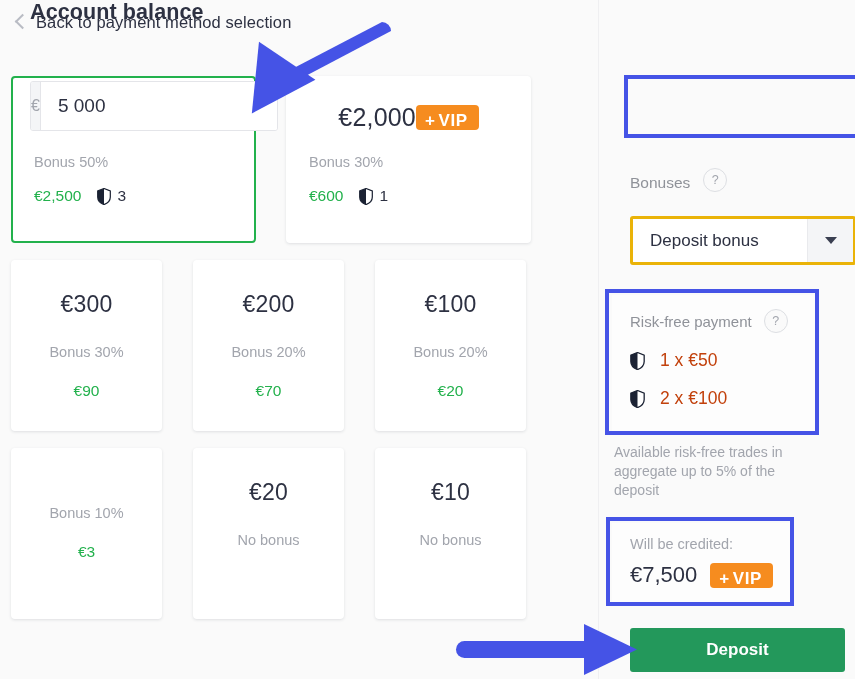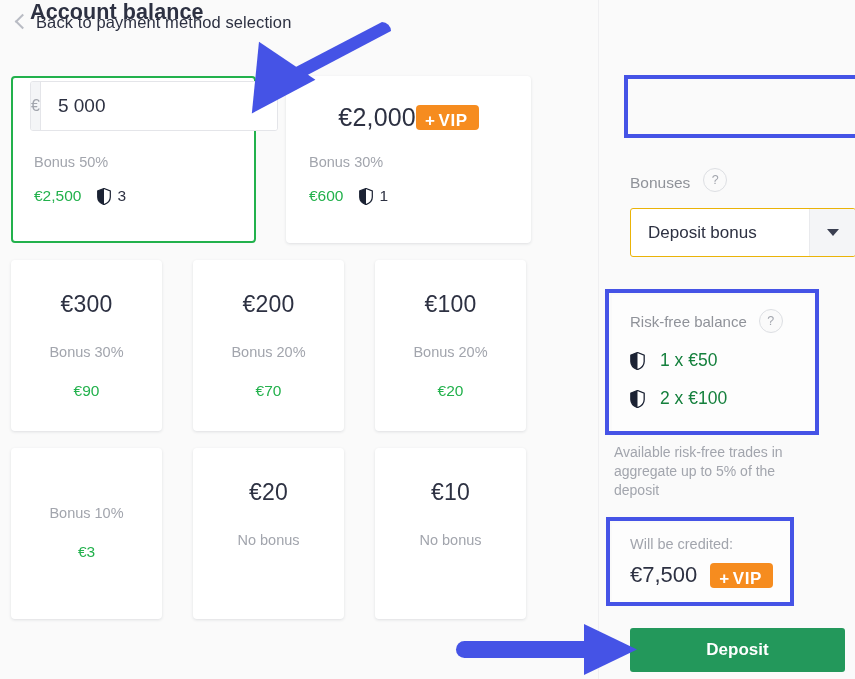--- a/index.html
+++ b/index.html
@@ -186,25 +186,25 @@
     border: 1px solid #dddfe3;
     border-radius: 50%;
     display: flex; align-items: center; justify-content: center;
     font-size: 12.5px;
     color: #a2a5ad;
     background: #fafafa;
   }
 
   #bonus-select {
     position: absolute;
-    left: 630px; top: 208px;
+    left: 630px; top: 216px;
     width: 226px; height: 49px;
     display: flex;
     background: #ffffff;
-    border: 1px solid #eab308;
+    border: 3px solid #eab308;
     border-radius: 3px;
     overflow: hidden;
     align-items: stretch;
   }
   #bonus-select-value {
     flex: 1;
     display: flex; align-items: center;
     padding-left: 17px;
     font-size: 17px;
     color: #2d3142;
@@ -231,21 +231,21 @@
     padding: 14px 18px 0 18px;
   }
   #riskfree-head {
     display: flex; align-items: center; gap: 12px;
   }
   #riskfree-label { font-size: 15px; color: #8f9299; }
   .rf-item {
     display: flex; align-items: center; gap: 15px;
     margin-top: 17px;
     font-size: 17.5px;
-    color: #15803d;
+    color: #c2410c;
   }
   .rf-item .shield { width: 15px; height: 18px; }
 
   #riskfree-note {
     position: absolute;
     left: 614px; top: 443px;
     width: 197px;
     font-size: 14px;
     line-height: 19px;
     color: #a2a5ad;
@@ -418,21 +418,21 @@
 
   <div id="bonus-select">
     <div id="bonus-select-value">Deposit bonus</div>
     <div id="bonus-select-arrow">
       <span class="caret-down"></span>
     </div>
   </div>
 
   <div id="riskfree-box">
     <div id="riskfree-head">
-      <span id="riskfree-label">Risk-free balance</span>
+      <span id="riskfree-label">Risk-free payment</span>
       <span class="help-circle">?</span>
     </div>
     <div id="riskfree-items">
         <div class="rf-item">
           <span class="shield"><svg viewBox="0 0 14 17" width="100%" height="100%">
               <path d="M7 0.5 L13.3 2.9 V9 C13.3 12.6 10.6 15.3 7 16.6 C3.4 15.3 0.7 12.6 0.7 9 V2.9 Z" fill="#1b2233"></path>
               <path d="M7 0.5 L13.3 2.9 V9 C13.3 12.6 10.6 15.3 7 16.6 Z" fill="#ffffff"></path>
               <path d="M7 0.5 L13.3 2.9 V9 C13.3 12.6 10.6 15.3 7 16.6 C3.4 15.3 0.7 12.6 0.7 9 V2.9 Z" fill="none" stroke="#1b2233" stroke-width="1.2"></path>
             </svg></span>
           <span>1 x €50</span>

